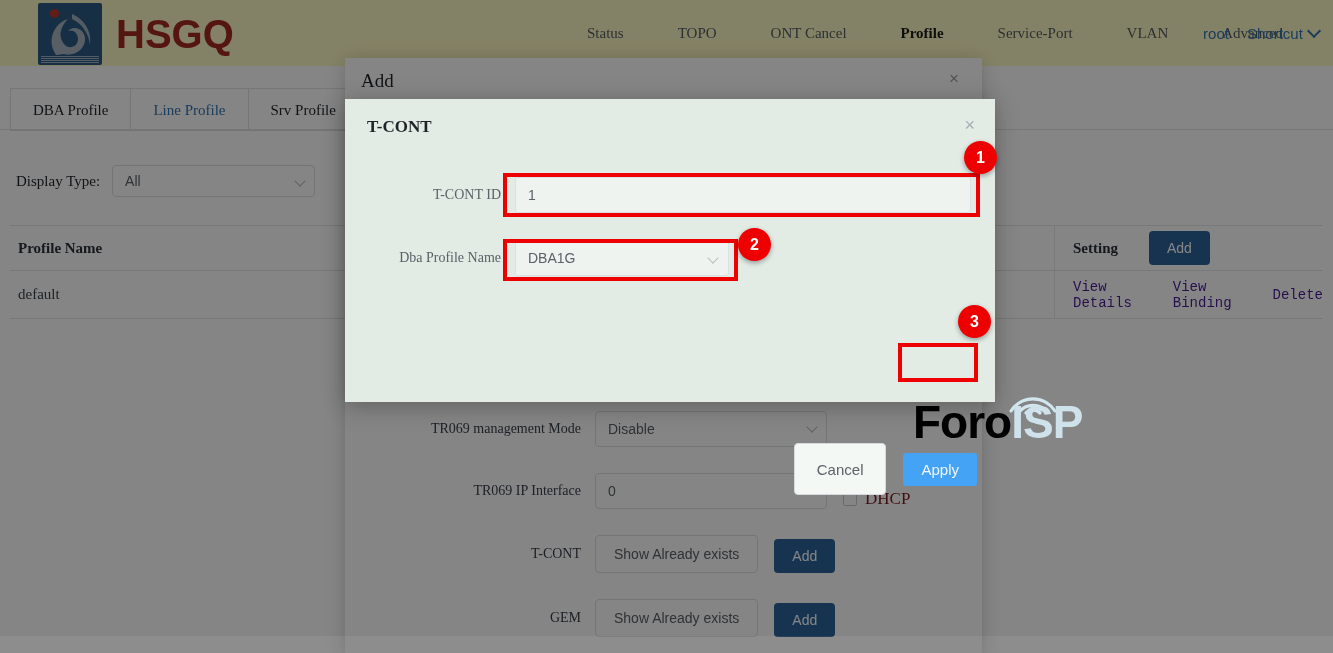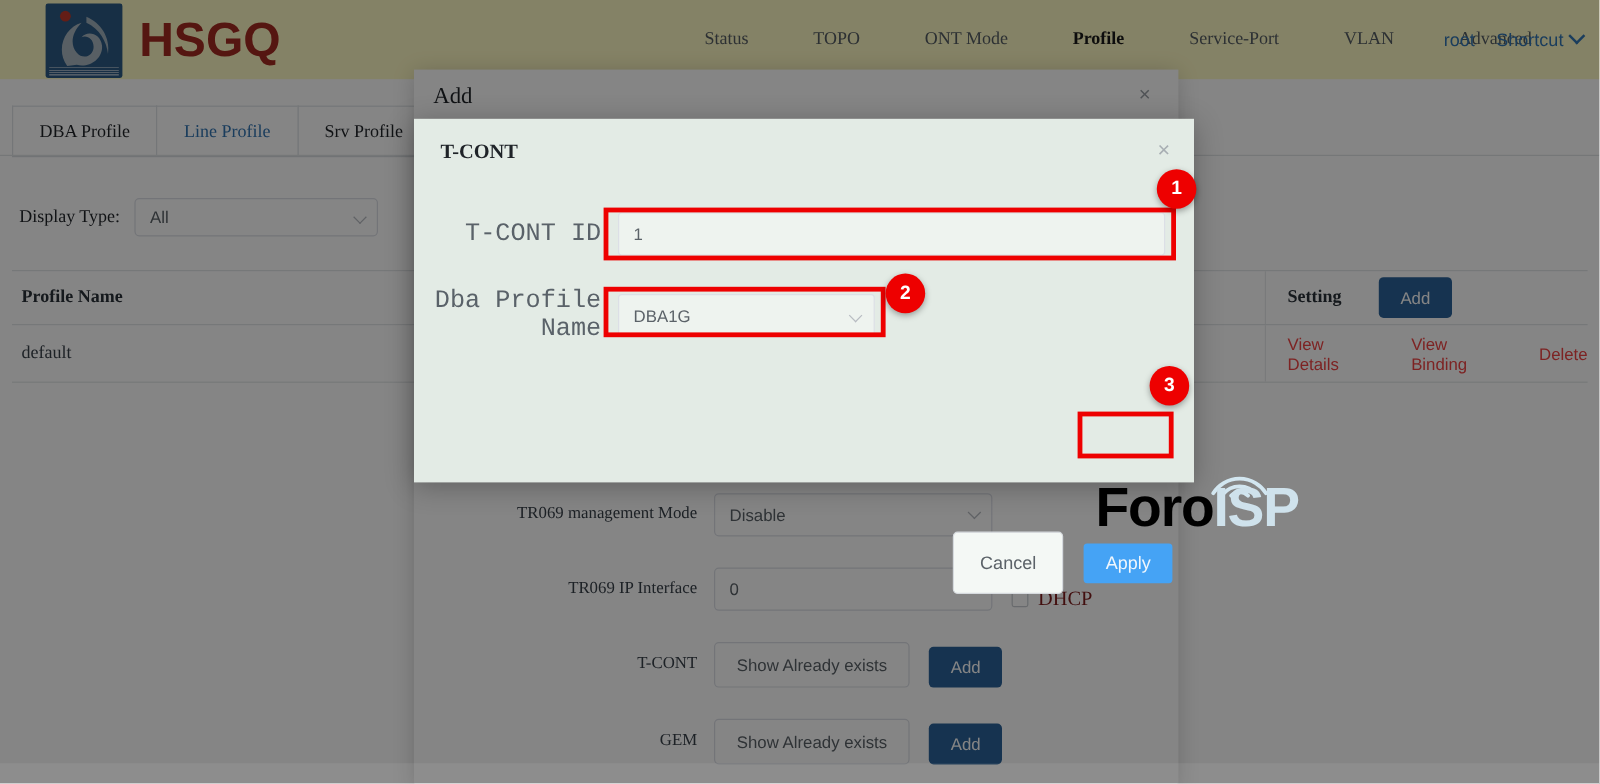--- a/index.html
+++ b/index.html
@@ -119,22 +119,22 @@
   }
   .tbl .trow.head .c-set .hlabel {
     font-family: "Liberation Serif", serif; font-weight: bold; font-size: 15px; color: #2a3138;
   }
   .btn-blue {
     background: #2b6399; color: #fff; border: none; border-radius: 4px;
     font-family: "Liberation Sans", sans-serif; font-size: 14px;
     padding: 9px 18px; cursor: pointer;
   }
   .lnk {
-    font-family: Liberation Sans, sans-serif; font-size: 14px;
-    color: #ef4444; cursor: pointer;
+    font-family: Liberation Mono, monospace; font-size: 14px;
+    color: #4c1d95; cursor: pointer;
   }
 
   
   .dim { position: absolute; inset: 0; background: rgba(0,0,0,0.48); }
   .dim-btm {
     position: absolute; left: 0; top: 636px; width: 1333px; height: 17px;
     background: rgba(255,255,255,0.07);
   }
 
   
@@ -185,21 +185,21 @@
   }
   .tc-x {
     position: absolute; right: 20px; top: 19px;
     font-family: "Liberation Sans", sans-serif; font-size: 18px; color: #a8aeb3; cursor: pointer;
     line-height: 14px;
   }
 
   .tc-row { display: flex; align-items: center; position: relative; }
   .tc-row .lbl {
     width: 170px; text-align: right; padding-right: 14px;
-    font-family: Liberation Mono, monospace; font-size: 21px; color: #5a6269;
+    font-family: Liberation Serif, serif; font-size: 14px; color: #5a6269;
   }
   .tc-input {
     width: 456px; height: 36px; border: 1px solid #dcdfe6; border-radius: 3px;
     background: #eef3ef; display: flex; align-items: center; padding: 0 12px;
     font-family: "Liberation Sans", sans-serif; font-size: 14px; color: #5b6268;
   }
   .tc-sel {
     width: 214px; height: 36px; border: 1px solid #dcdfe6; border-radius: 3px;
     background: #eef3ef; display: flex; align-items: center; padding: 0 28px 0 12px;
     font-family: "Liberation Sans", sans-serif; font-size: 14px; color: #5b6268;
@@ -272,21 +272,21 @@
             <path d="M24,3 C36,8 44,20 42,34 C41,24 35,13 24,8 Z" fill="#9fb0bd"></path>
           </svg>
           <div class="base"></div>
         </div>
         <div class="logo-text">HSGQ</div>
       </div>
 
       <nav class="topnav">
         <a>Status</a>
         <a>TOPO</a>
-        <a>ONT Mode</a>
+        <a>ONT Cancel</a>
         <a class="active">Profile</a>
         <a>Service-Port</a>
         <a>VLAN</a>
         <a>Advanced</a>
       </nav>
 
       <div class="hdr-right">
         <span>root</span>
         <span>
           <span>Shortcut</span>

